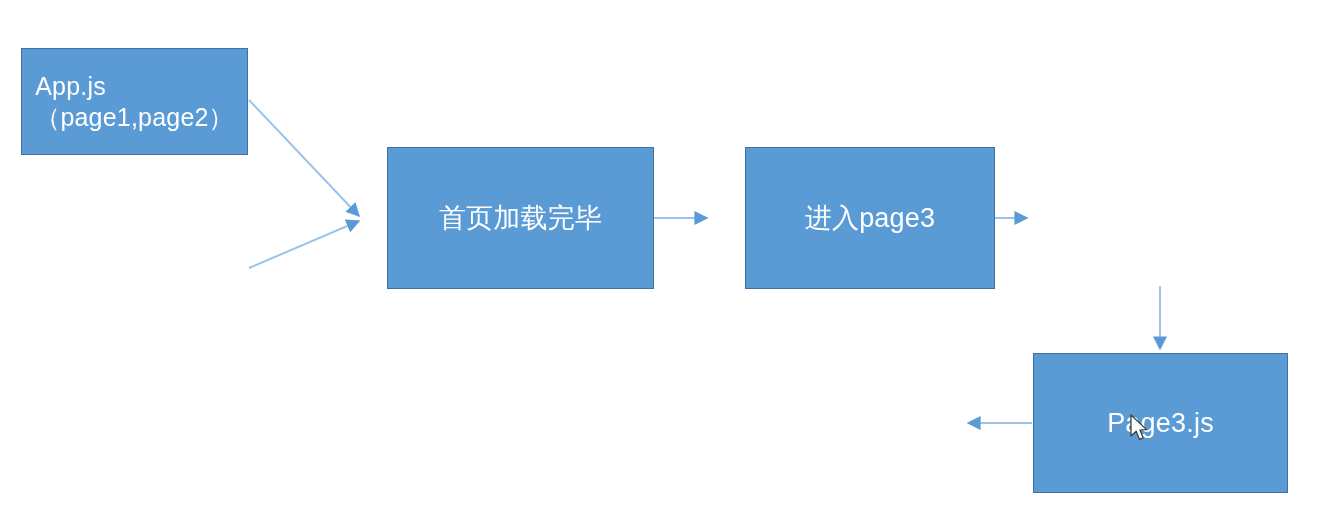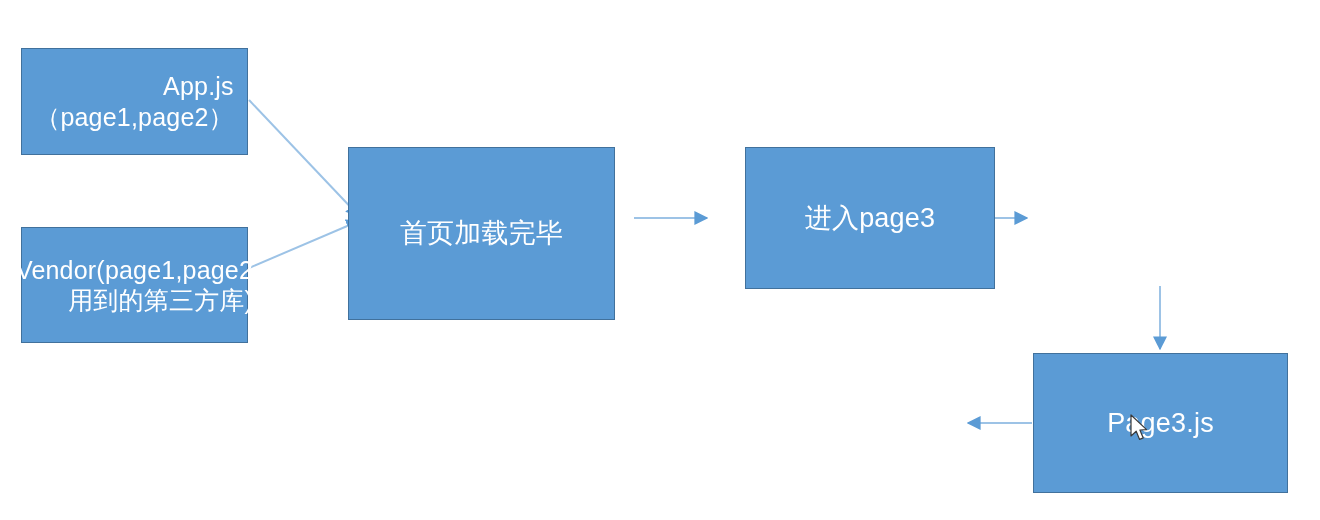--- a/index.html
+++ b/index.html
@@ -20,37 +20,37 @@
   }
   .node {
     position: absolute;
     box-sizing: border-box;
     background: #5B9BD5;
     border: 1px solid #41719C;
     box-shadow: 0 0 0 1px rgba(255,255,255,0.0);
     display: flex;
     align-items: center;
     justify-content: center;
-    text-align: right;
+    text-align: left;
     color: #ffffff;
     line-height: 1.22;
     letter-spacing: 0.2px;
     text-rendering: optimizeLegibility;
     z-index: 2;
   }
   .node .label {
     display: block;
     padding: 0 6px;
     white-space: pre-line;
     font-weight: 400;
   }
   
   #node-appjs      { left: 21px;   top: 48px;  width: 227px; height: 107px; font-size: 25px; }
   #node-vendor     { left: 21px;   top: 227px; width: 227px; height: 116px; font-size: 25px; }
-  #node-homeload   { left: 348px;  top: 147px; width: 267px; height: 173px; font-size: 27px; }
+  #node-homeload   { left: 387px;  top: 147px; width: 267px; height: 142px; font-size: 27px; }
   #node-enterpage3 { left: 713px;  top: 147px; width: 250px; height: 142px; font-size: 27px; margin-left: 32px; }
   #node-execjs     { left: 1033px; top: 143px; width: 255px; height: 142px; font-size: 25px; }
   #node-page3see   { left: 713px;  top: 353px; width: 250px; height: 140px; font-size: 27px; }
   #node-page3js    { left: 1033px; top: 353px; width: 255px; height: 140px; font-size: 27px; }
 
   #edges {
     position: absolute;
     left: 0; top: 0;
     width: 1320px;
     height: 520px;
@@ -102,23 +102,20 @@
     <g>
       <line x1="1032" y1="423" x2="968" y2="423" stroke="#9DC3E6" stroke-width="2" marker-end="url(#arrow-r)"></line>
     </g>
   </svg>
 
   <div class="node" id="node-appjs">
     <span class="label">App.js
 （page1,page2）</span>
   </div>
 
-  <div class="node" id="node-vendor">
-    <span class="label">Vendor(page1,page2用到的第三方库)</span>
-  </div>
 
   <div class="node" id="node-homeload">
     <span class="label">首页加载完毕</span>
   </div>
 
   <div class="node" id="node-enterpage3">
     <span class="label">进入page3</span>
   </div>
 
 

